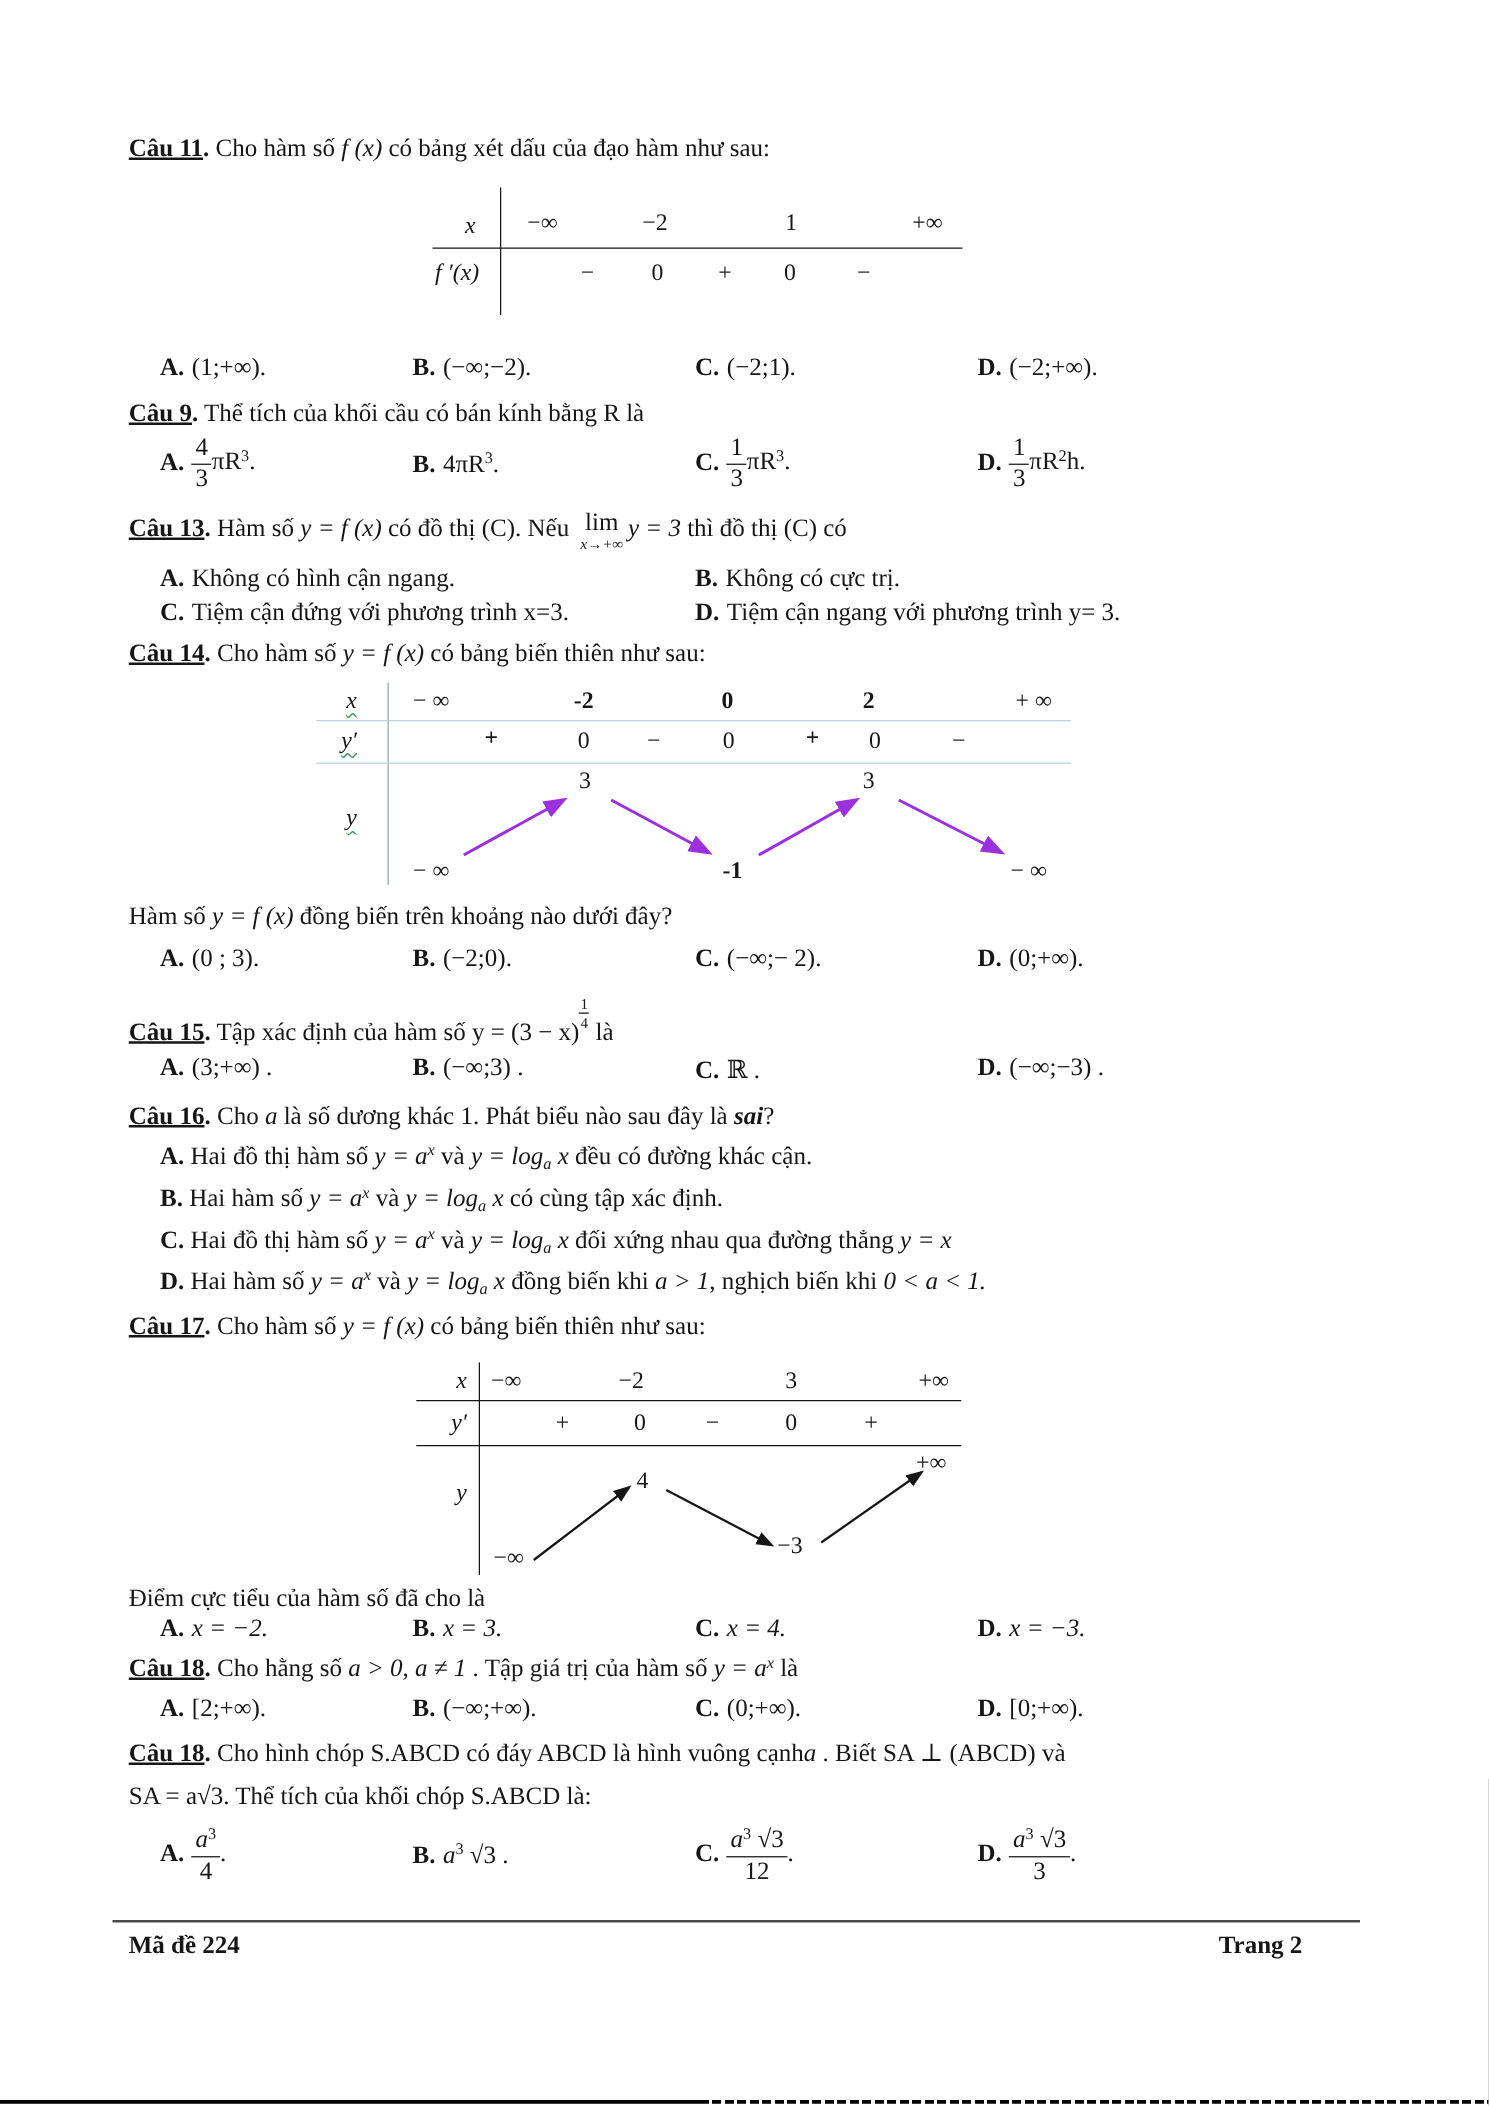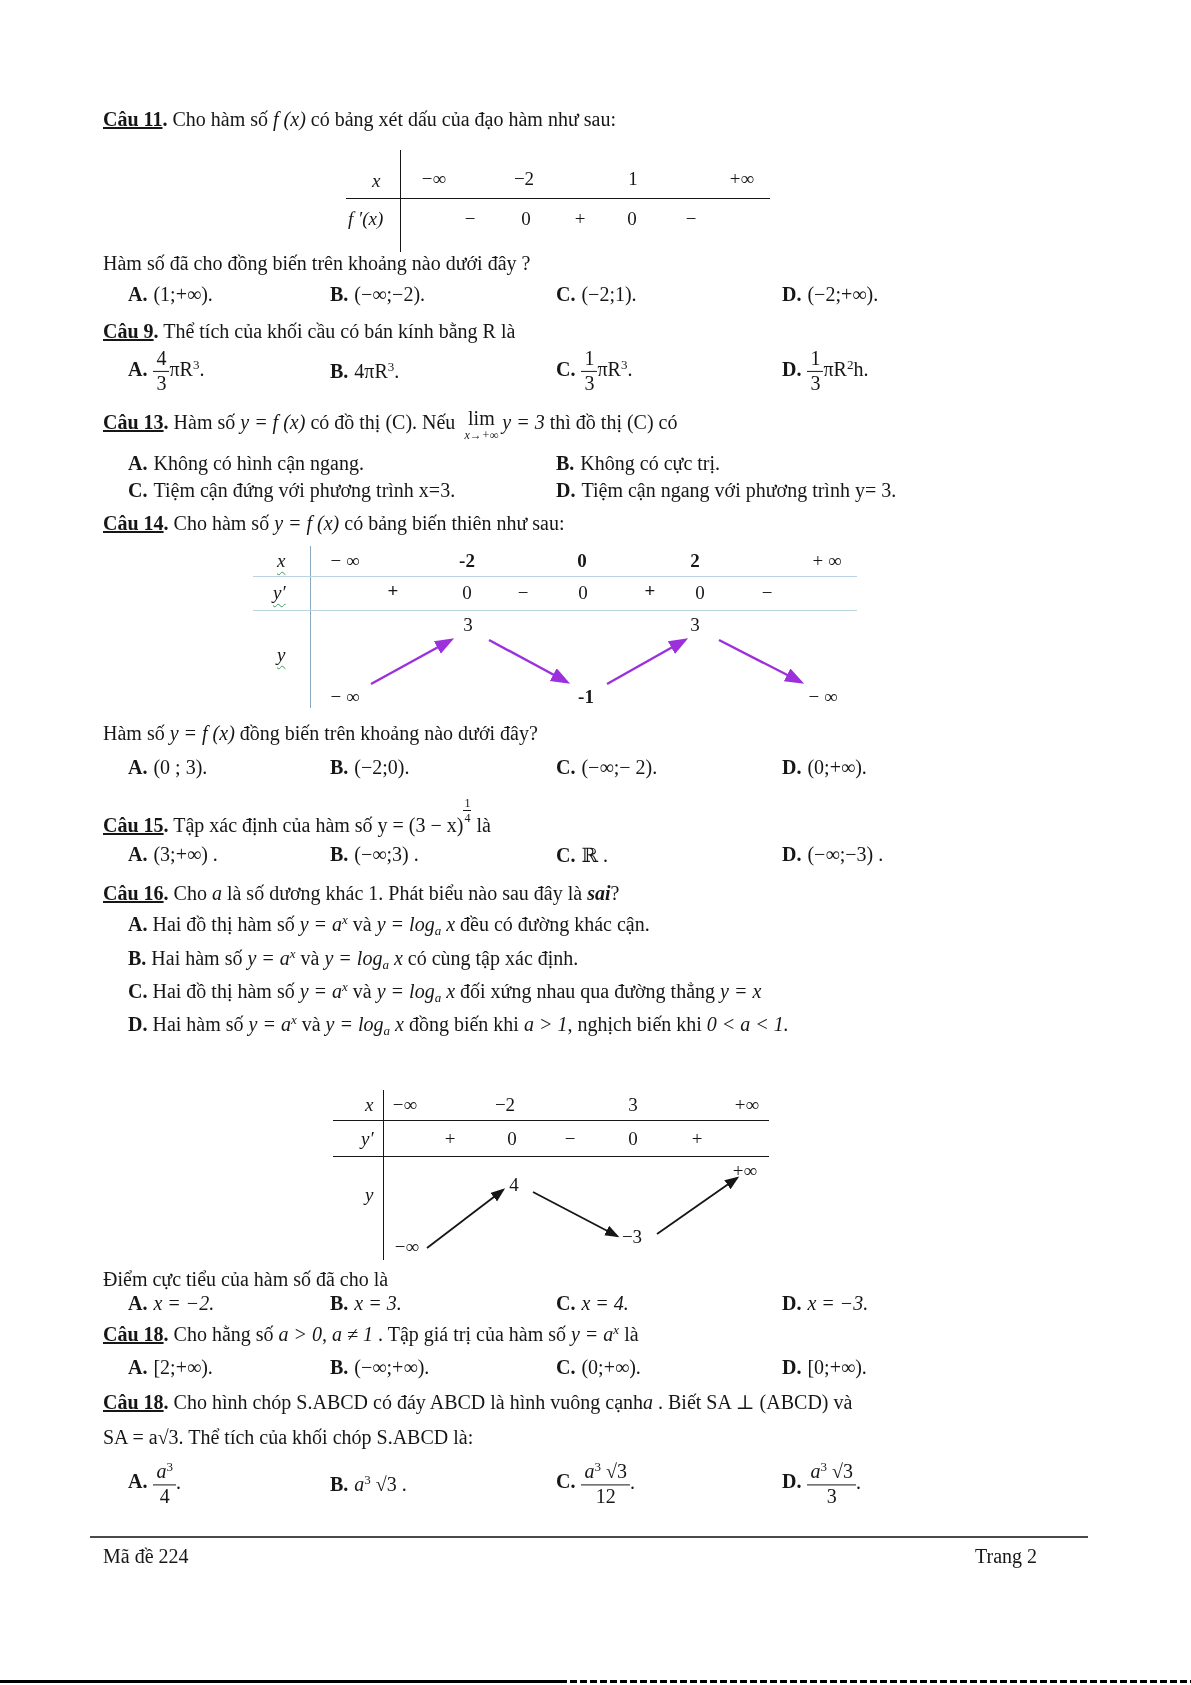--- a/index.html
+++ b/index.html
@@ -37,21 +37,21 @@
   .vline{position:absolute;width:0;border-left:1.5px solid #161616;}
   .hline-blue{border-top:1.8px solid #b9d3e2;}
   .vline-blue{border-left:1.6px solid #8aa9c0;}
   .wavy{text-decoration:underline wavy #3a9a5c;text-decoration-thickness:1px;text-underline-offset:4px;}
   .bnum{font-weight:700;}
   .arrows{position:absolute;left:0;top:0;}
   .rule{position:absolute;border-top:2px solid #4a4a4a;}
   .dash-solid{position:absolute;height:3px;background:#000;}
   .dash-dashed{position:absolute;height:3px;
      background:repeating-linear-gradient(90deg,#000 0 7px,transparent 7px 10px);}
-  .footer{font-weight:400;white-space:nowrap;text-align:center;}
+  .footer{font-weight:700;white-space:nowrap;text-align:center;}
 </style>
 </head>
 <body>
 
 <div class="page">
 
   <div class="abs qhead" style="left:103px;top:108px">
     <span class="qlabel">Câu 11</span><span class="bd">.</span><span> Cho hàm số </span><span class="m">f (x)</span><span> có bảng xét dấu của đạo hàm như sau:</span>
   </div>
 
@@ -64,21 +64,20 @@
     <span class="cell" style="left:396px;top:22px">+∞</span>
     <div class="hline" style="left:0;top:52px;width:424px"></div>
     <span class="lbl" style="left:2px;top:62px">f ′(x)</span>
     <span class="cell" style="left:124px;top:62px">−</span>
     <span class="cell" style="left:180px;top:62px">0</span>
     <span class="cell" style="left:234px;top:62px">+</span>
     <span class="cell" style="left:286px;top:62px">0</span>
     <span class="cell" style="left:345px;top:62px">−</span>
   </div>
 
-  <div class="abs" style="left:103px;top:252px">Hàm số đã cho đồng biến trên khoảng nào dưới đây ?</div>
 
   <div class="optrow" style="top:283px">
     <span class="opt oA"><span class="ol">A.</span><span>(1;+∞).</span></span>
     <span class="opt oB"><span class="ol">B.</span><span>(−∞;−2).</span></span>
     <span class="opt oC"><span class="ol">C.</span><span>(−2;1).</span></span>
     <span class="opt oD"><span class="ol">D.</span><span>(−2;+∞).</span></span>
   </div>
 
   <div class="abs qhead" style="left:103px;top:320px">
     <span class="qlabel">Câu 9</span><span class="bd">.</span><span> Thể tích của khối cầu có bán kính bằng </span><span>R</span><span> là</span>
@@ -177,20 +176,23 @@
   <div class="abs" style="left:128px;top:979px;white-space:nowrap">
     <span class="ol bd">C.</span> <span>Hai đồ thị hàm số </span><span class="m">y = a</span><span class="supx">x</span><span> và </span><span class="m">y = log</span><span class="suba">a</span><span class="m"> x</span><span> đối xứng nhau qua đường thẳng </span><span class="m">y = x</span>
   </div>
   <div class="abs" style="left:128px;top:946px;white-space:nowrap">
     <span class="ol bd">B.</span> <span>Hai hàm số </span><span class="m">y = a</span><span class="supx">x</span><span> và </span><span class="m">y = log</span><span class="suba">a</span><span class="m"> x</span><span> có cùng tập xác định.</span>
   </div>
   <div class="abs" style="left:128px;top:1012px;white-space:nowrap">
     <span class="ol bd">D.</span> <span>Hai hàm số </span><span class="m">y = a</span><span class="supx">x</span><span> và </span><span class="m">y = log</span><span class="suba">a</span><span class="m"> x</span><span> đồng biến khi </span><span class="m">a &gt; 1</span><span>, nghịch biến khi </span><span class="m">0 &lt; a &lt; 1.</span>
   </div>
 
+  <div class="abs qhead" style="left:103px;top:1050px">
+    <span class="qlabel">Câu 17</span><span class="bd">.</span><span> Cho hàm số </span><span class="m">y = f (x)</span><span> có bảng biến thiên như sau:</span>
+  </div>
 
   <div class="tbl" style="left:333px;top:1090px;width:436px;height:172px">
     <svg class="arrows" width="436" height="172" viewBox="0 0 436 172">
       <defs>
         <marker id="arrB" markerWidth="9" markerHeight="8" refX="6.5" refY="3" orient="auto">
           <path d="M0,0 L8,3 L0,6 z" fill="#161616"></path>
         </marker>
       </defs>
       <line x1="94" y1="158" x2="170" y2="100" stroke="#161616" stroke-width="1.8" marker-end="url(#arrB)"></line>
       <line x1="200" y1="102" x2="284" y2="146" stroke="#161616" stroke-width="1.8" marker-end="url(#arrB)"></line>

